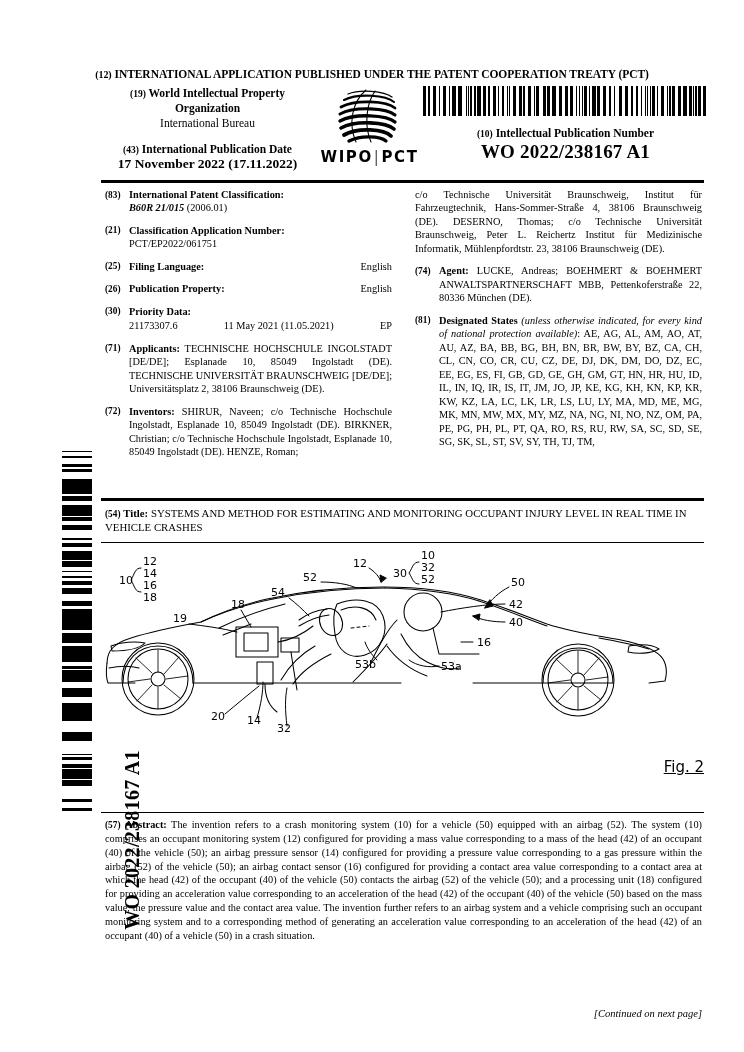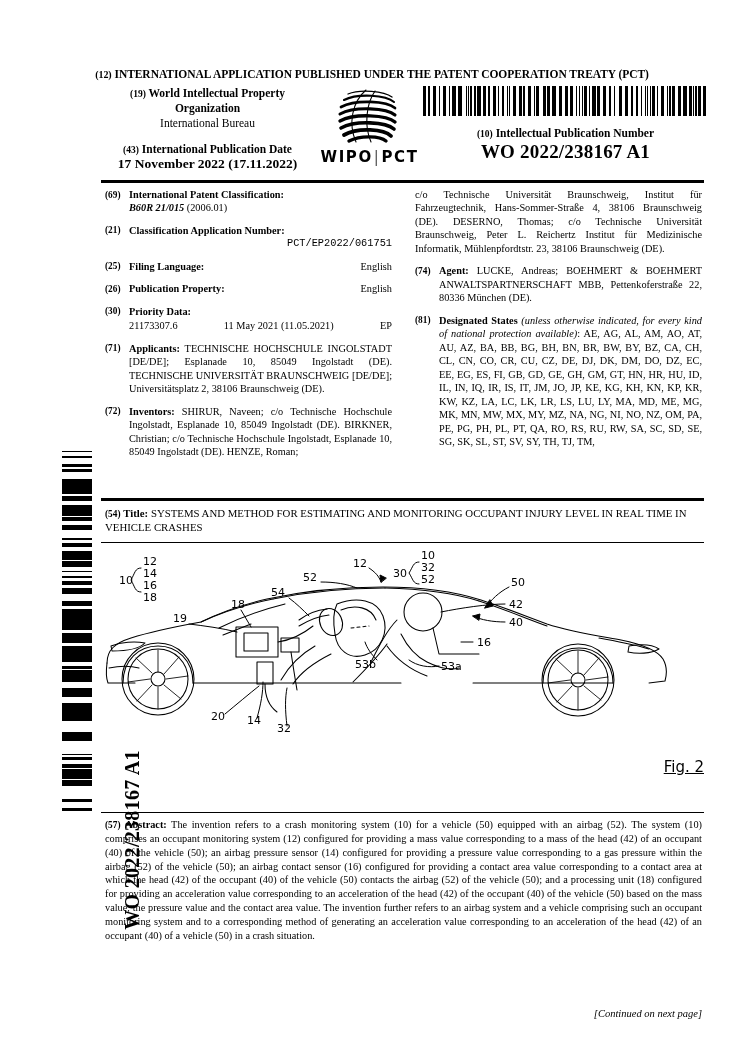--- a/index.html
+++ b/index.html
@@ -145,21 +145,21 @@
   .entry .num {
     flex: 0 0 24px;
     font-weight: bold;
     font-size: 9.3px;
     padding-top: 0.5px;
   }
   .entry .body { flex: 1 1 auto; text-align: justify; }
   .b { font-weight: bold; }
   .i { font-style: italic; }
   .lbl { font-weight: bold; }
-  .ra { display: block; text-align: right; font-family: Liberation Mono, monospace; }
+  .ra { display: block; text-align: left; }
   .row3 { display: flex; justify-content: space-between; }
   .row3 .c1 { flex: 0 0 auto; }
   .row3 .c2 { flex: 0 0 auto; }
   .row3 .c3 { flex: 0 0 auto; }
   .plain { text-align: justify; }
 
   
   .hrule {
     position: absolute;
     left: 101px;
@@ -557,21 +557,21 @@
     </div>
   </div>
 
   <div class="hrule" id="rule-top"></div>
 
   <div id="biblio">
 
     <div class="bcol" id="bcol-l">
 
       <div class="entry">
-        <div class="num">(69)</div>
+        <div class="num">(83)</div>
         <div class="body">
           <span class="lbl">International Patent Classification:</span><br>
           <span class="b i">B60R 21/015</span><span> (2006.01)</span>
         </div>
       </div>
 
       <div class="entry">
         <div class="num">(21)</div>
         <div class="body">
           <span class="lbl">Classification Application Number:</span>

